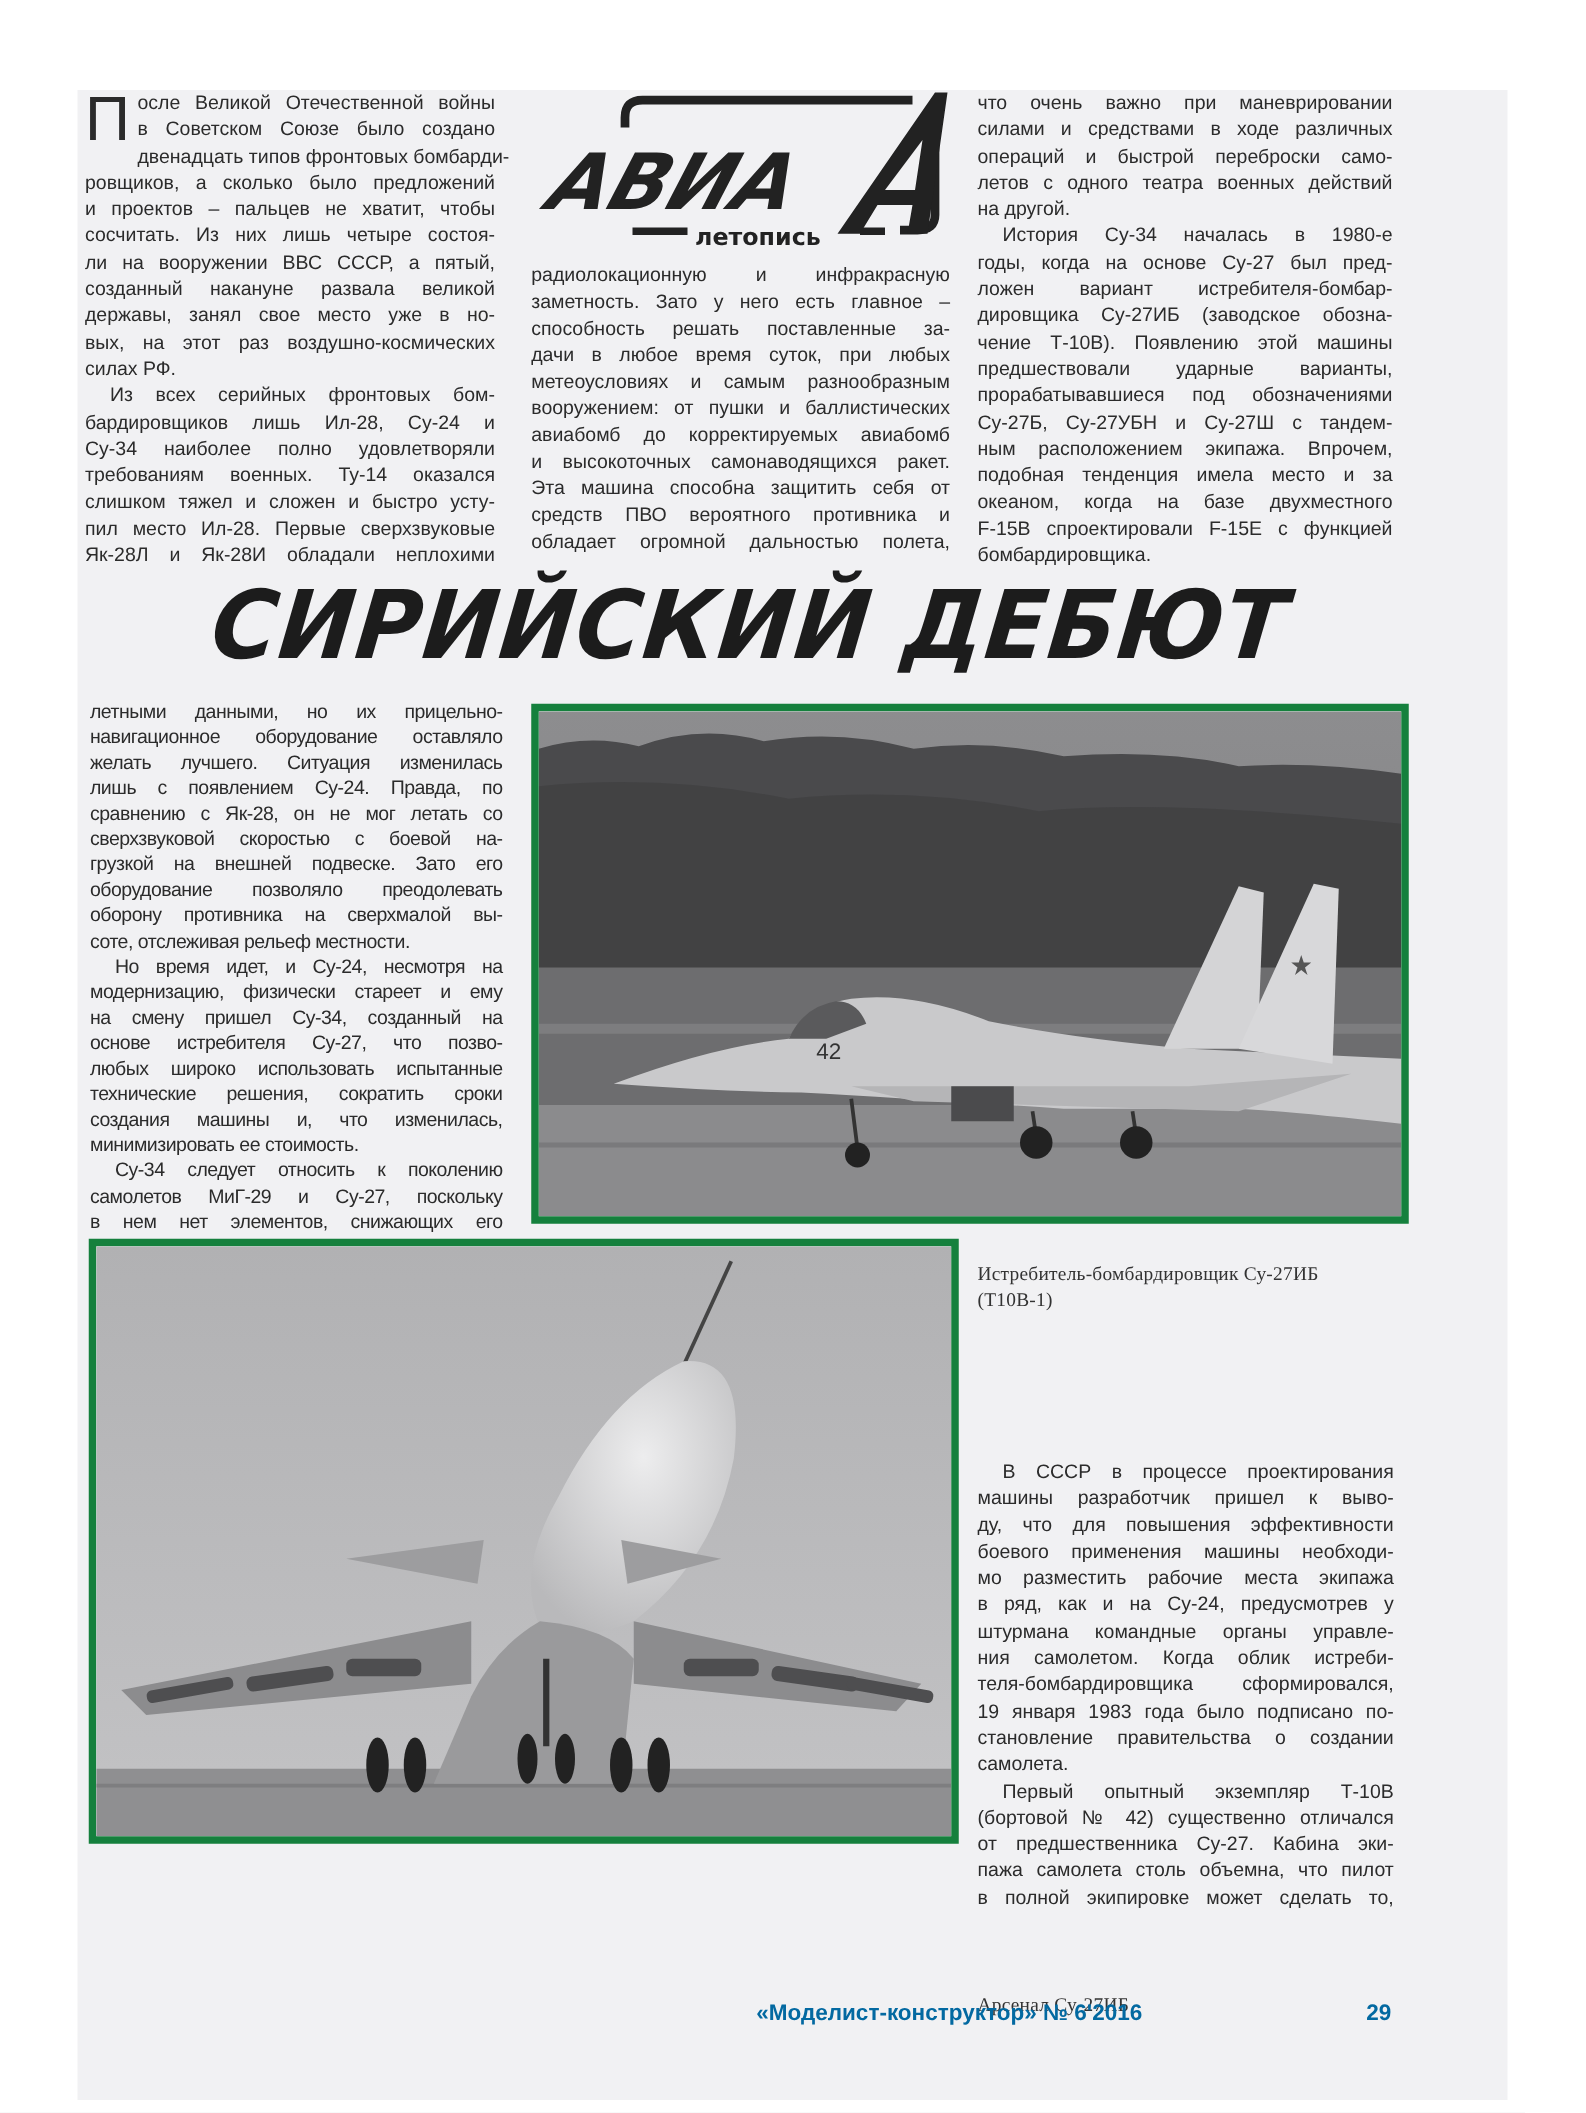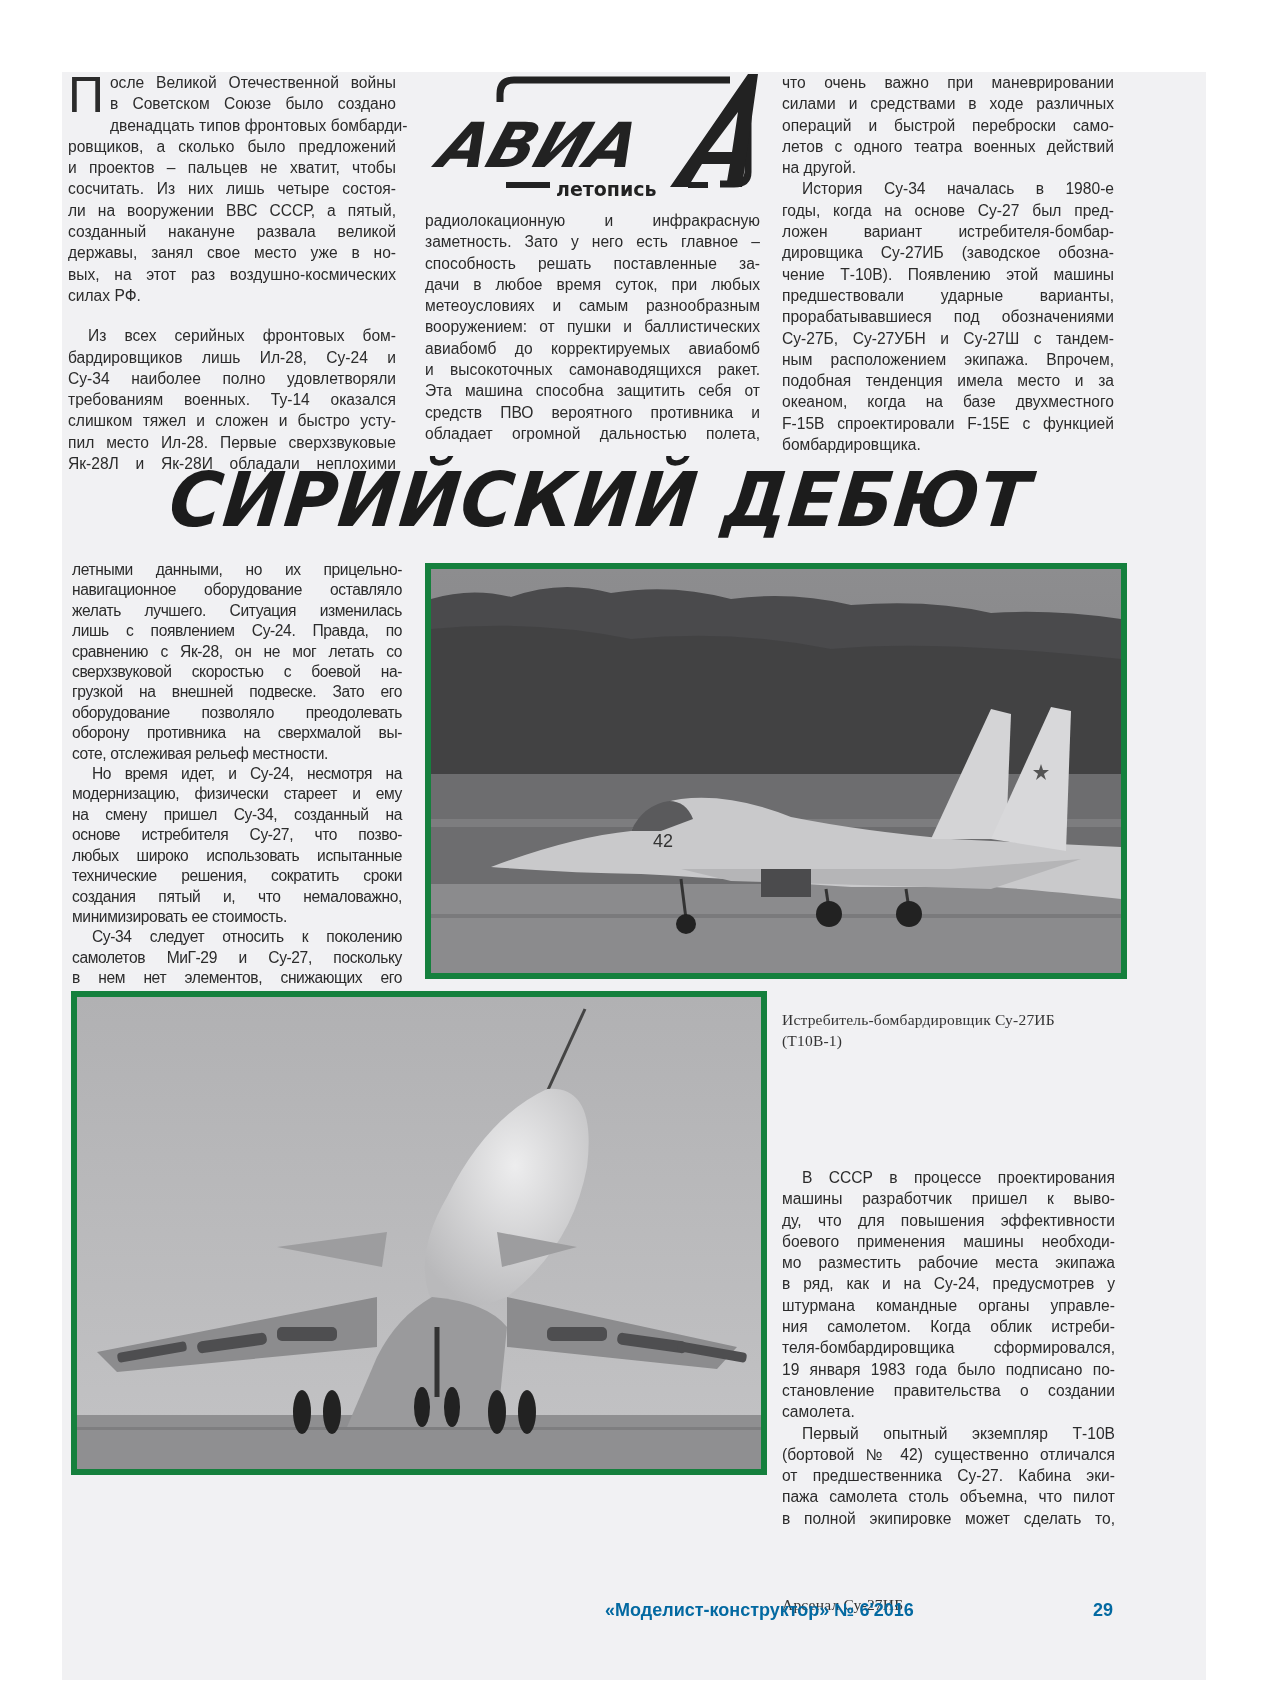--- a/index.html
+++ b/index.html
@@ -63,21 +63,21 @@
   <span class="line">в Советском Союзе было создано</span>
   <span class="line">двенадцать типов фронтовых бомбарди-</span>
   <span class="line">ровщиков, а сколько было предложений</span>
   <span class="line">и проектов – пальцев не хватит, чтобы</span>
   <span class="line">сосчитать. Из них лишь четыре состоя-</span>
   <span class="line">ли на вооружении ВВС СССР, а пятый,</span>
   <span class="line">созданный накануне развала великой</span>
   <span class="line">державы, занял свое место уже в но-</span>
   <span class="line">вых, на этот раз воздушно-космических</span>
   <span class="line last">силах РФ.</span>
-  <span class="line" style="padding-left:20px;margin-top:19px;">Из всех серийных фронтовых бом-</span>
+  <span class="line" style="padding-left:20px;">Из всех серийных фронтовых бом-</span>
   <span class="line">бардировщиков лишь Ил-28, Су-24 и</span>
   <span class="line">Су-34 наиболее полно удовлетворяли</span>
   <span class="line">требованиям военных. Ту-14 оказался</span>
   <span class="line">слишком тяжел и сложен и быстро усту-</span>
   <span class="line">пил место Ил-28. Первые сверхзвуковые</span>
   <span class="line">Як-28Л и Як-28И обладали неплохими</span>
 </div>
 
 <div class="logo">
   <svg viewBox="0 0 330 130" width="330" height="130">
@@ -142,21 +142,21 @@
   <span class="line">грузкой на внешней подвеске. Зато его</span>
   <span class="line">оборудование позволяло преодолевать</span>
   <span class="line">оборону противника на сверхмалой вы-</span>
   <span class="line last">соте, отслеживая рельеф местности.</span>
   <span class="line" style="padding-left:20px;">Но время идет, и Су-24, несмотря на</span>
   <span class="line">модернизацию, физически стареет и ему</span>
   <span class="line">на смену пришел Су-34, созданный на</span>
   <span class="line">основе истребителя Су-27, что позво-</span>
   <span class="line">любых широко использовать испытанные</span>
   <span class="line">технические решения, сократить сроки</span>
-  <span class="line">создания пятый и, что немаловажно,</span>
+  <span class="line">создания машины и, что изменилась,</span>
   <span class="line last">минимизировать ее стоимость.</span>
   <span class="line" style="padding-left:20px;">Су-34 следует относить к поколению</span>
   <span class="line">самолетов МиГ-29 и Су-27, поскольку</span>
   <span class="line">в нем нет элементов, снижающих его</span>
 </div>
 
 <div class="photo" style="left:425px; top:563px; width:690px; height:404px;">
   <svg viewBox="0 0 690 404" preserveAspectRatio="none">
     <defs>
       <linearGradient id="sky" x1="0" y1="0" x2="0" y2="1">

